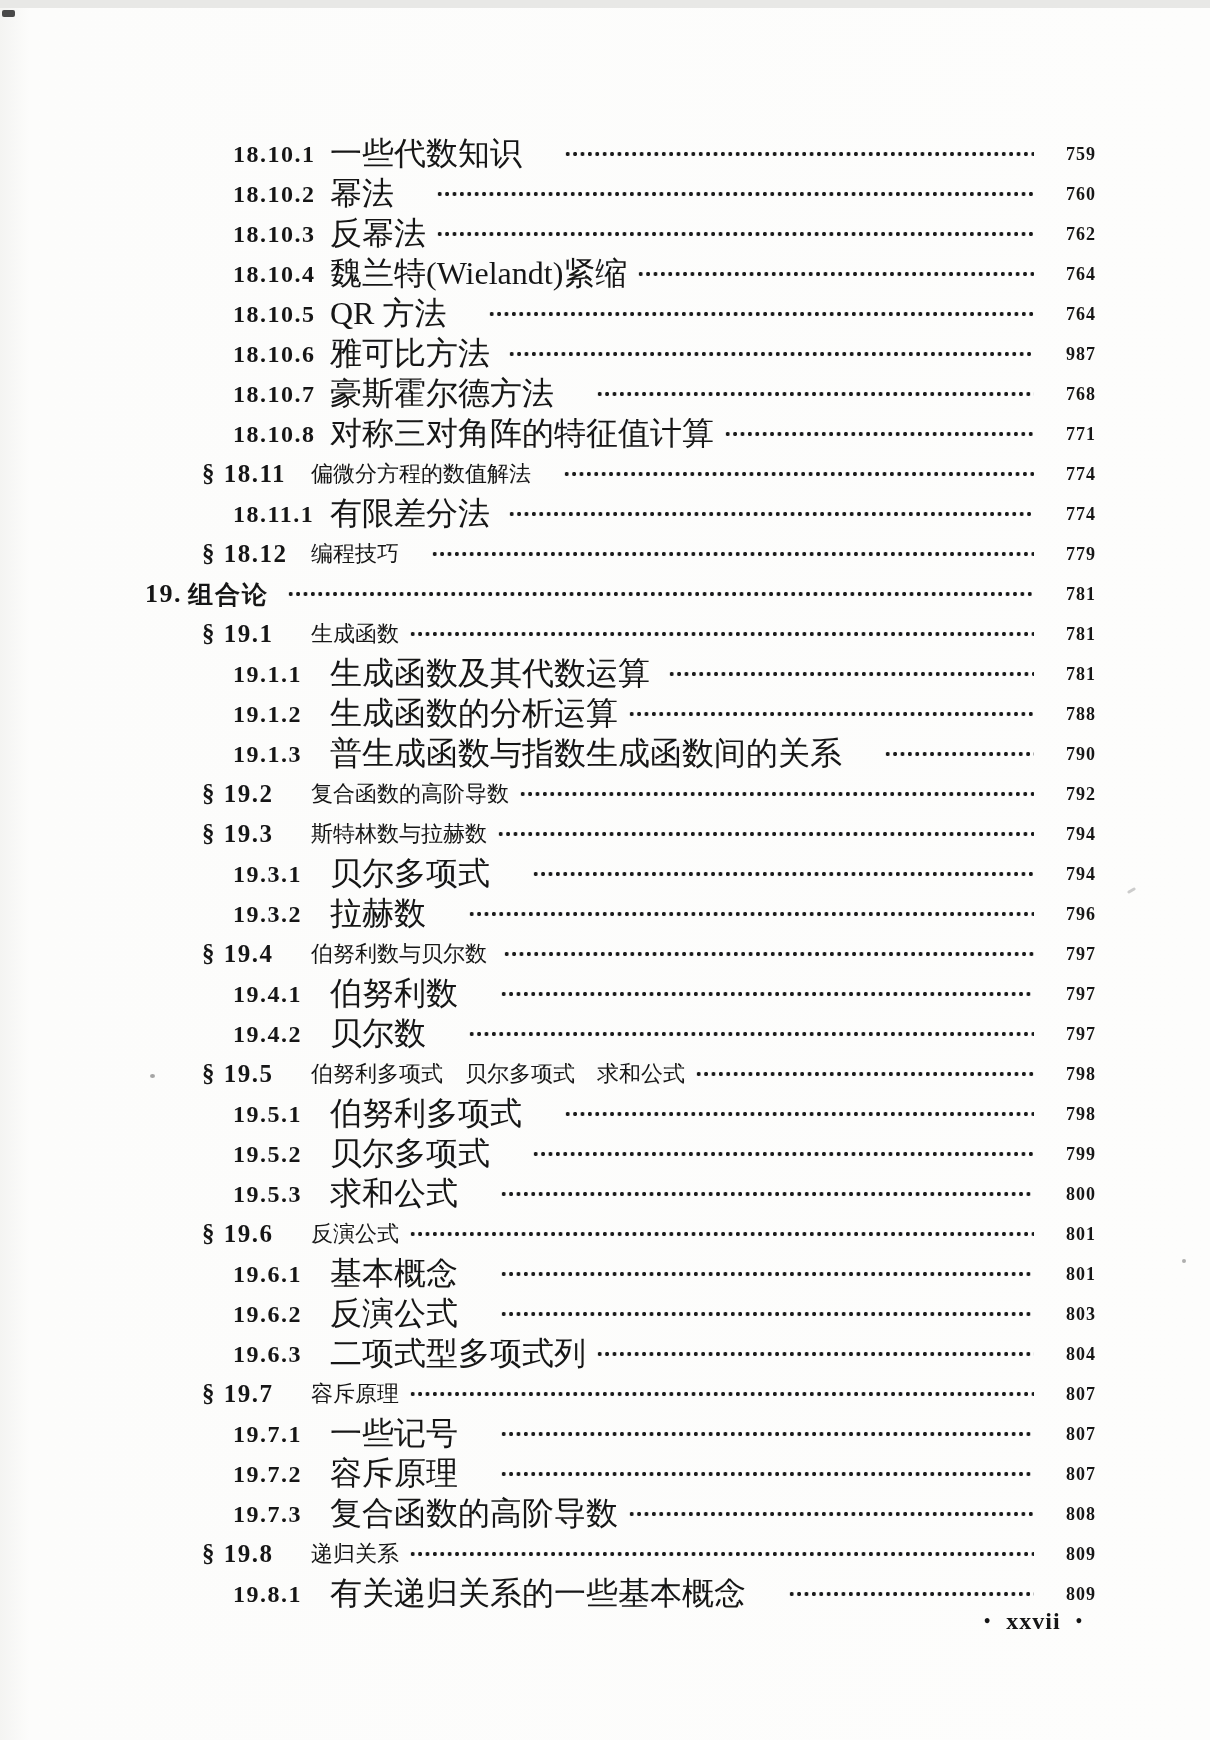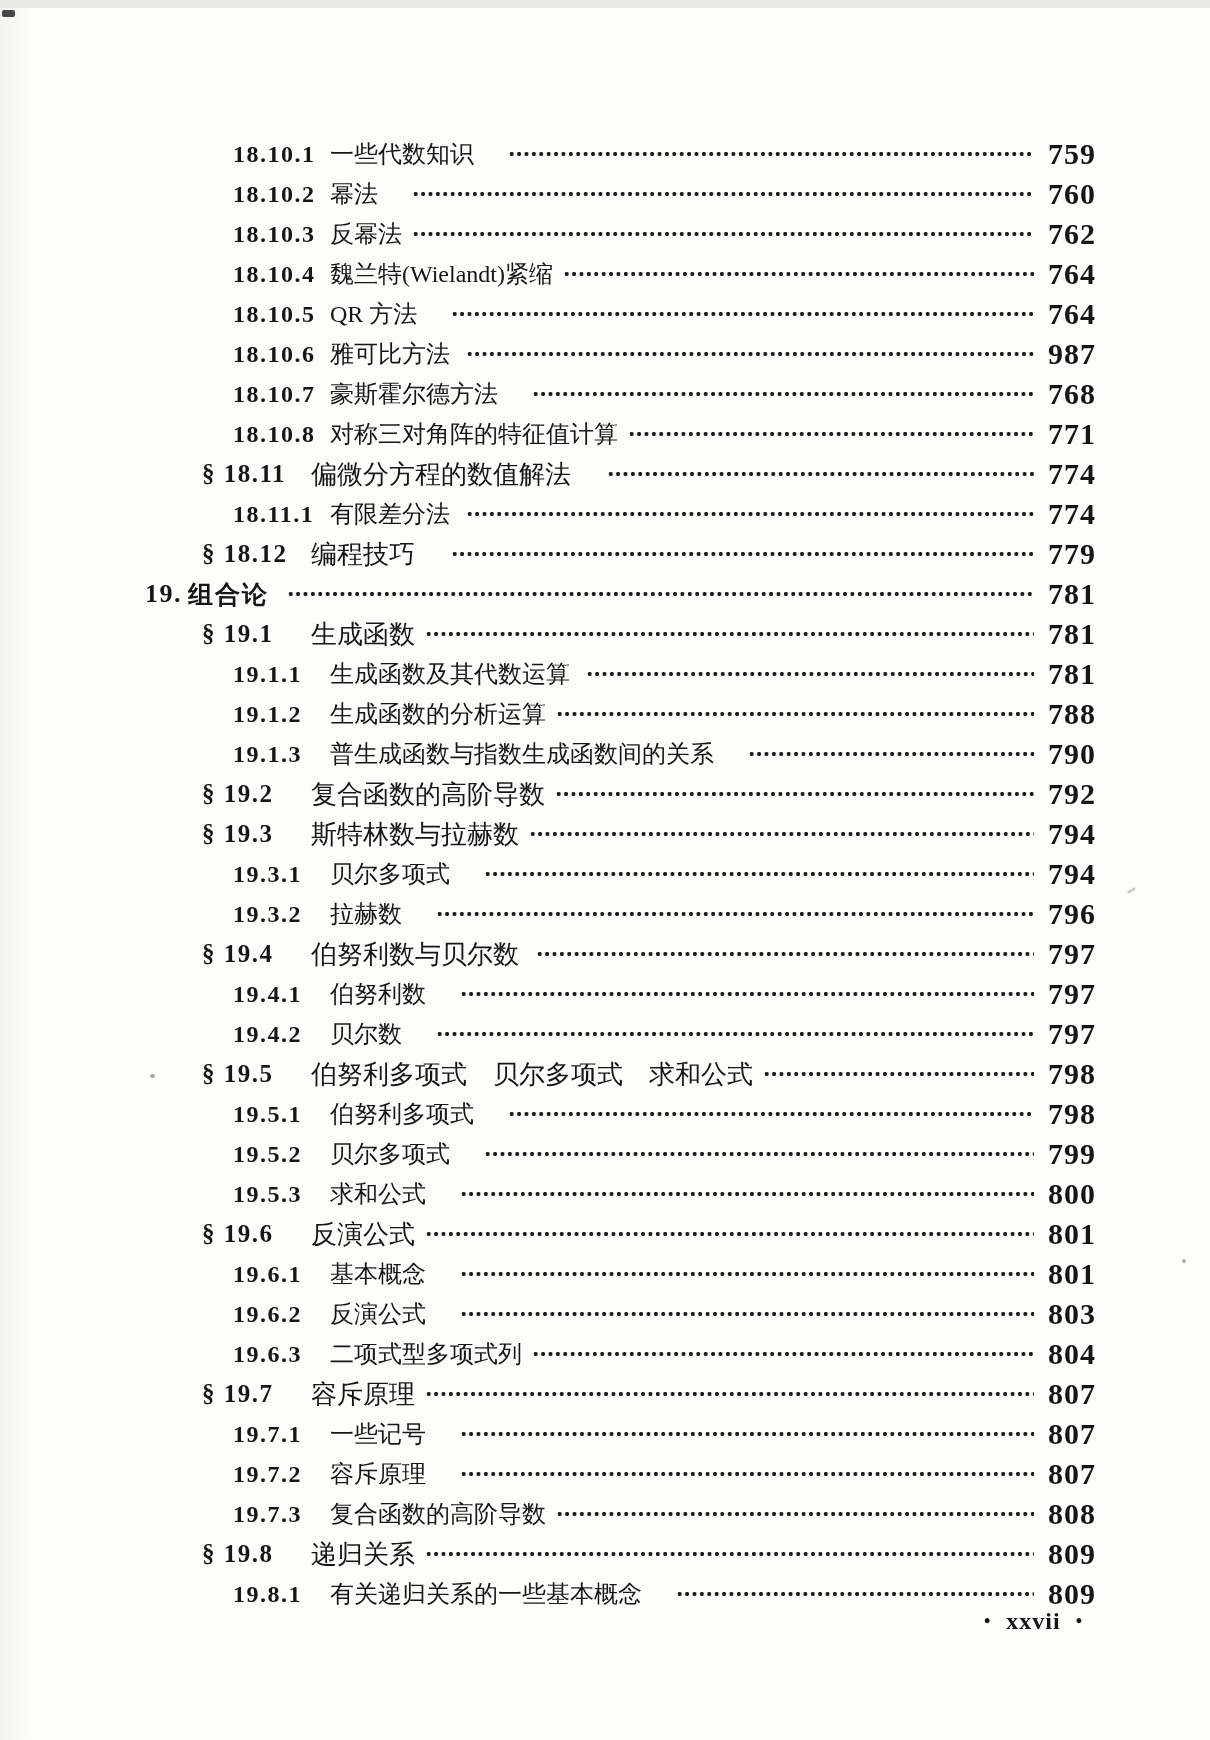--- a/index.html
+++ b/index.html
@@ -11,32 +11,32 @@
     font-family:"Liberation Serif","DejaVu Serif",serif;
     color:#161616;
     overflow:hidden;
   }
   .toc{position:absolute;top:126px;left:0;right:0;}
   .row{display:flex;align-items:center;height:40px;margin-right:114px;}
   .row .num{flex:none;letter-spacing:1.5px;font-size:24px;font-weight:600;}
   .row.subsection .num{margin-left:233px;width:97px;}
   .row.section .num{margin-left:202px;width:109px;font-size:25px;}
   .row.chapter .num{margin-left:145px;width:43px;font-size:26px;font-weight:bold;}
-  .row .title{flex:none;font-size:26px;white-space:pre;font-weight:500;}
-  .row.subsection .title{font-size:24px;}
+  .row .title{flex:none;font-size:22px;white-space:pre;font-weight:500;}
+  .row.subsection .title{font-size:32px;}
   .row.chapter .title{font-size:25px;font-weight:bold;letter-spacing:2px;}
   .leader{
     flex:1 1 auto;align-self:stretch;
     margin:0 8px 0 10px;
     background-image:radial-gradient(circle,#1b1b1b 1.8px,rgba(0,0,0,0) 2.3px);
     background-size:7.4px 40px;
     background-repeat:repeat-x;
     background-position:left center;
   }
-  .page-num{flex:none;width:54px;text-align:right;font-size:30px;font-weight:600;letter-spacing:1px;}
+  .page-num{flex:none;width:54px;text-align:right;font-size:18px;font-weight:600;letter-spacing:1px;}
   .footer{
     position:absolute;top:1600px;right:127px;
     display:flex;align-items:center;gap:15px;
     font-size:24px;font-weight:600;letter-spacing:1px;
   }
   .footer .bullet{font-size:18px;}
   .speck{position:absolute;background:#3a3a3a;border-radius:50%;}
   .speck.corner{left:2px;top:2px;width:13px;height:7px;border-radius:2px;background:#2a2a2a;opacity:.85;}
   .speck.s1{left:150px;top:1066px;width:5px;height:4px;opacity:.45;}
   .speck.s2{left:1127px;top:881px;width:9px;height:3px;border-radius:2px;transform:rotate(-30deg);opacity:.25;}

